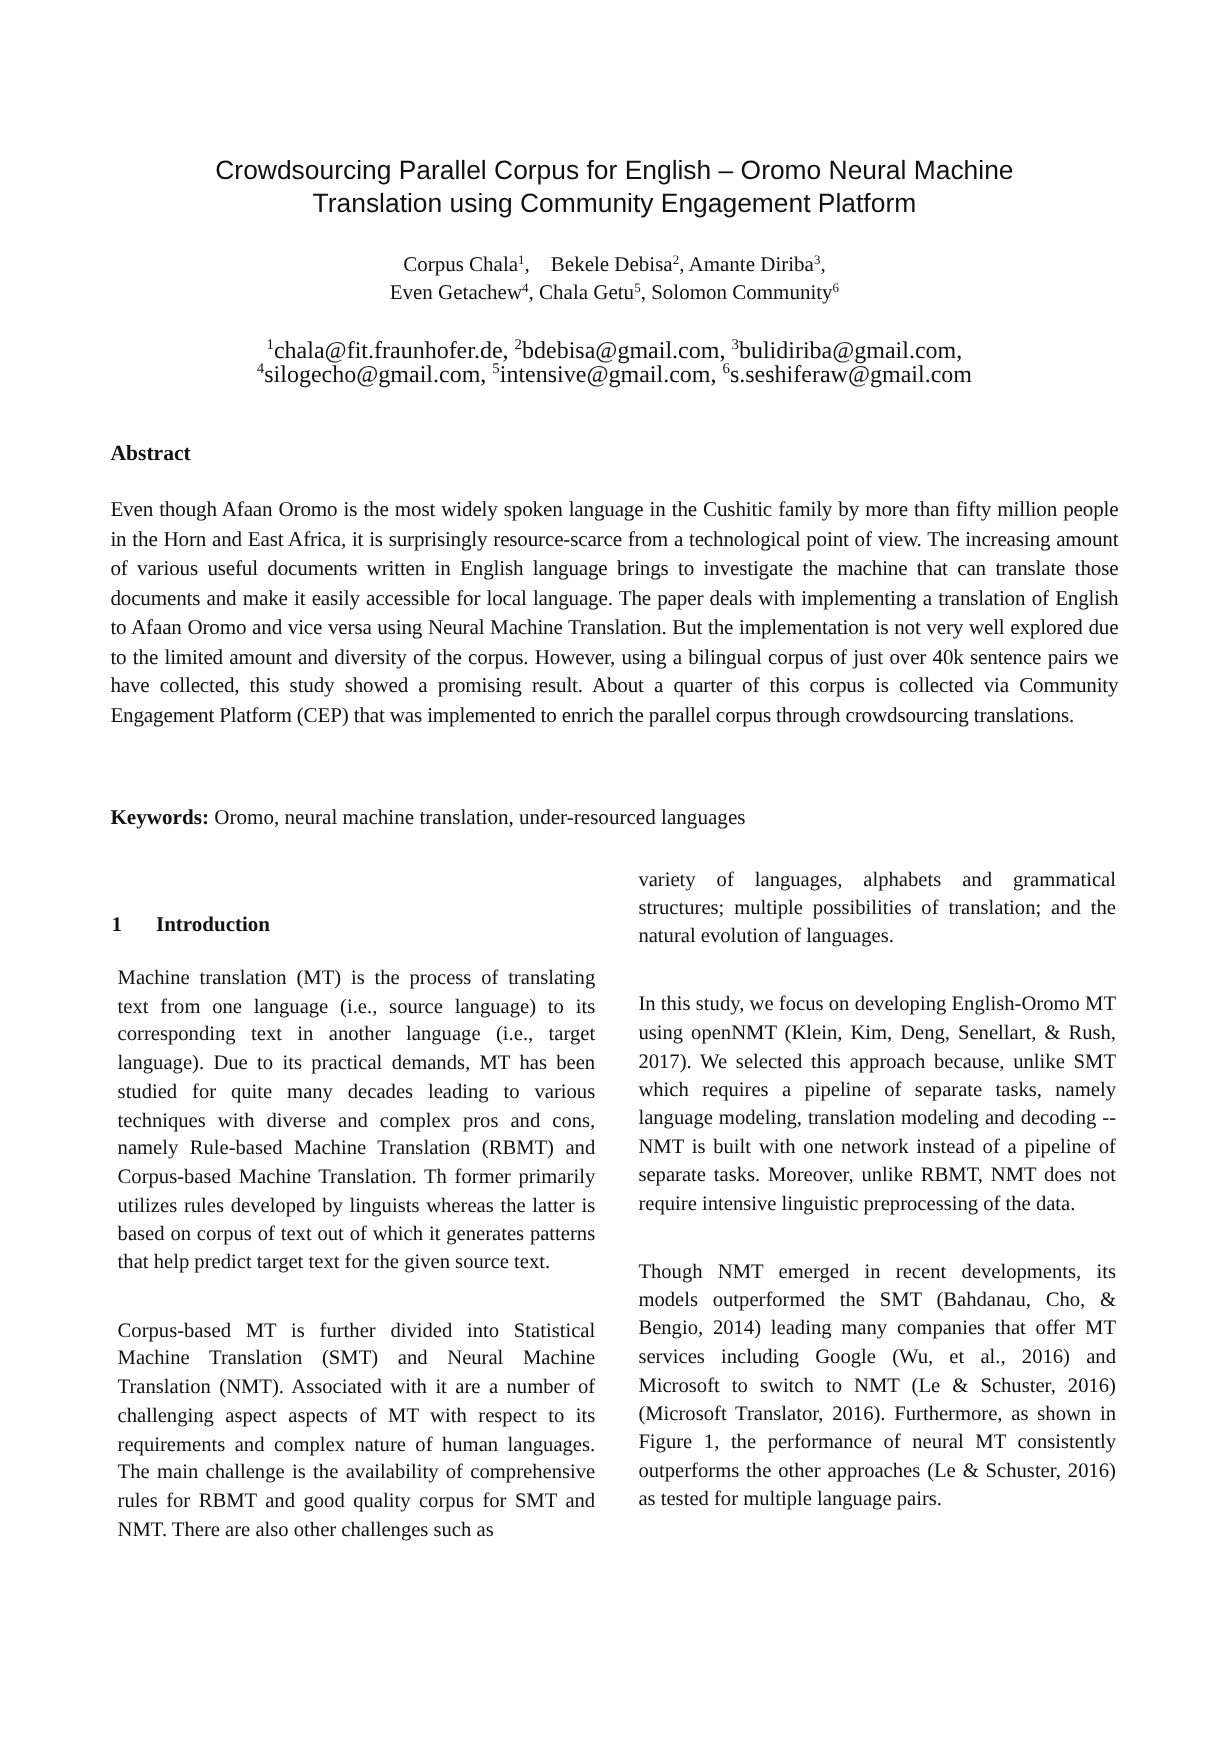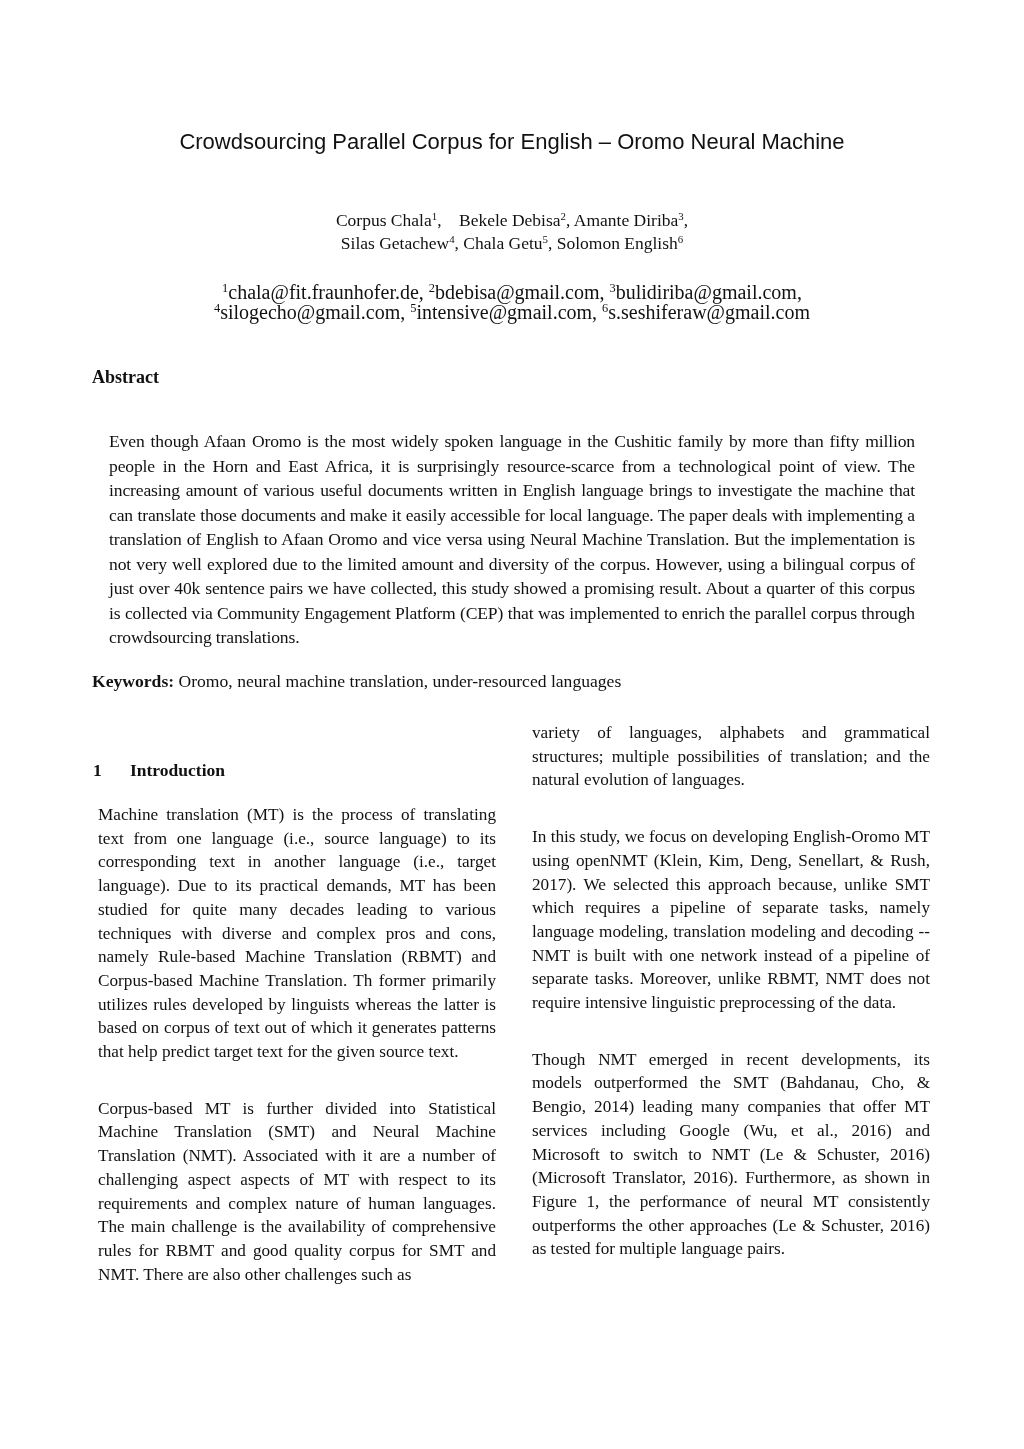--- a/index.html
+++ b/index.html
@@ -21,21 +21,21 @@
   sup { font-size: 0.62em; vertical-align: 0.55em; line-height: 0; }
   .abstract-heading {
     position: absolute; left: 92px; top: 366px; width: 840px; text-align: left;
     font-family: "Liberation Serif", serif; font-weight: bold; font-size: 18px; line-height: 22px;
   }
   .abstract-body {
     position: absolute; left: 92px; top: 412px; width: 840px;
     font-family: "Liberation Serif", serif; font-size: 17.6px; line-height: 24.55px;
     text-align: justify; letter-spacing: -0.15px;
   }
-  .abstract-body p { margin: 17px; text-align-last: left; }
+  .abstract-body p { margin: 0; text-align-last: left; }
   .keywords {
     position: absolute; left: 92px; top: 669px; width: 840px;
     font-family: "Liberation Serif", serif; font-size: 17.6px; line-height: 24px;
   }
   .keywords b { font-weight: bold; }
   .col { position: absolute; width: 408px; font-family: "Liberation Serif", serif; font-size: 17.2px; line-height: 23.7px; }
   .col-left { left: 93px; top: 758px; }
   .col-right { left: 527px; top: 716px; }
   .col p { margin: 5px; text-align: justify; }
   .section-heading {
@@ -45,32 +45,33 @@
   .section-num { width: 37px; display: inline-block; }
   .gap { height: 23px; }
 </style>
 </head>
 <body>
 
 <div class="page">
 
   <div class="title">
     <div>Crowdsourcing Parallel Corpus for English – Oromo Neural Machine</div>
+    <div>Translation using Community Engagement Platform</div>
   </div>
 
   <div class="authors">
     <div>
       <span>Corpus Chala</span><sup>1</sup>,&nbsp;&nbsp;&nbsp;
       <span>Bekele Debisa</span><sup>2</sup>,
       <span>Amante Diriba</span><sup>3</sup>,
     </div>
     <div>
-      <span>Silas Getachew</span><sup>4</sup>,
+      <span>Even Getachew</span><sup>4</sup>,
       <span>Chala Getu</span><sup>5</sup>,
-      <span>Solomon English</span><sup>6</sup>
+      <span>Solomon Community</span><sup>6</sup>
     </div>
   </div>
 
   <div class="emails">
     <div>
       <sup>1</sup><span>chala@fit.fraunhofer.de</span>,
       <sup>2</sup><span>bdebisa@gmail.com</span>,
       <sup>3</sup><span>bulidiriba@gmail.com</span>,
     </div>
     <div>

